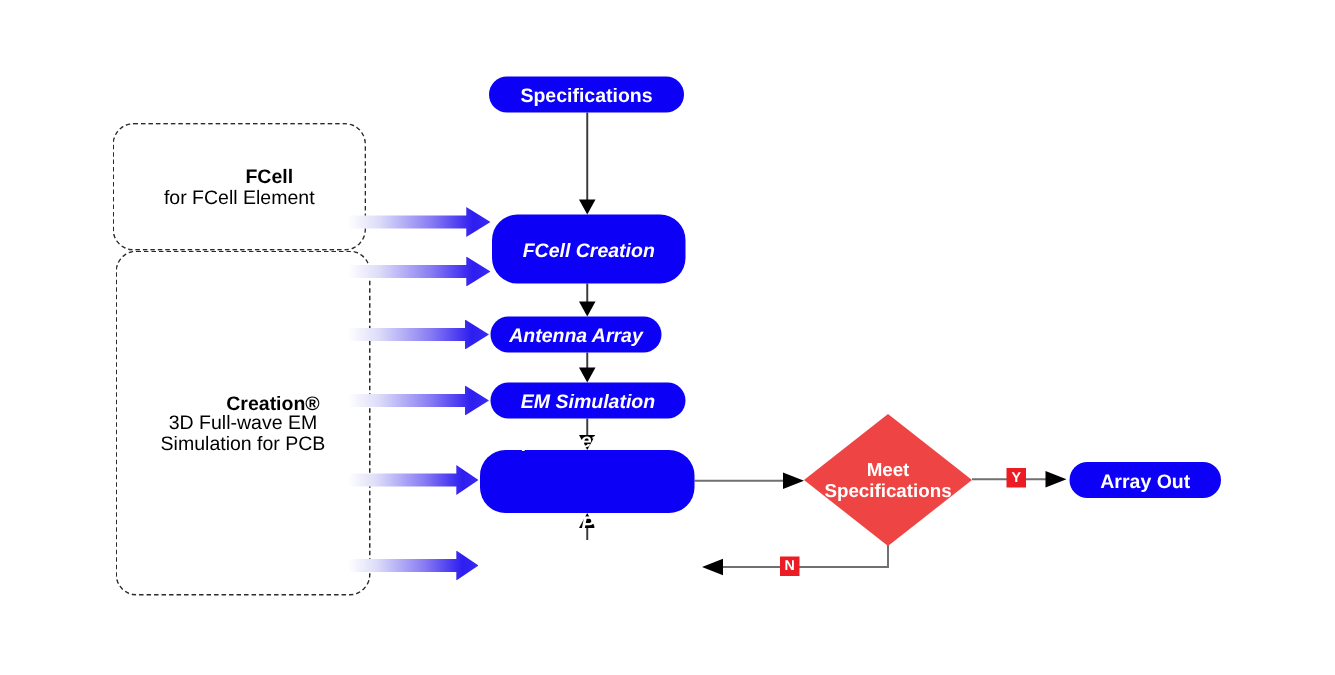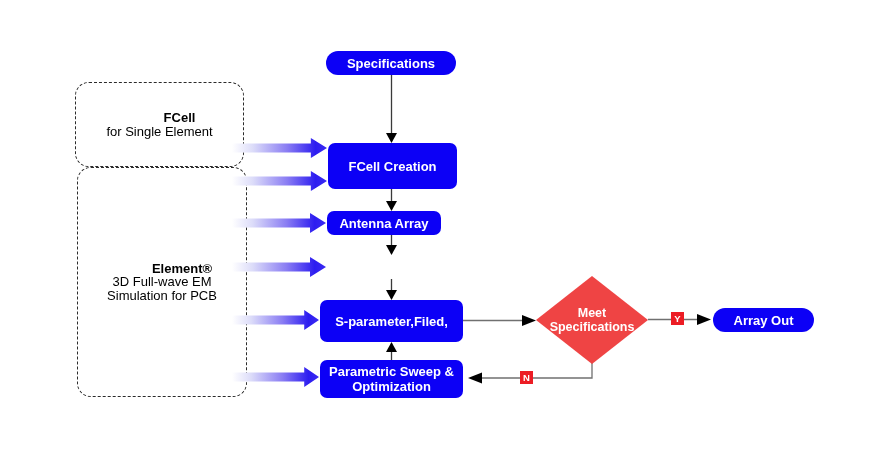--- a/index.html
+++ b/index.html
@@ -13,21 +13,21 @@
     display:flex;flex-direction:column;align-items:center;justify-content:center;
     color:#000;text-align:center;font-size:13px;line-height:13.5px;background:#fff;
   }
   .panel .title{font-weight:bold;padding-left:40px;}
   
   .node{
     position:absolute;background:#0c00f6;color:#fff;
     display:flex;flex-direction:column;align-items:center;justify-content:center;
     font-size:13px;font-weight:bold;text-align:center;line-height:15px;
   }
-  .r8{border-radius:7px;}
+  .r8{border-radius:17px;font-style:italic;}
   .pill{border-radius:12px;}
   .diamond{
     position:absolute;background:#ef4444;color:#fff;
     clip-path:polygon(50% 0,100% 50%,50% 100%,0 50%);
     display:flex;flex-direction:column;align-items:center;justify-content:center;
     font-size:12.5px;font-weight:bold;text-align:center;line-height:14px;
   }
   
   .garrow{
     position:absolute;height:20px;
@@ -41,24 +41,24 @@
     line-height:13px;
   }
 </style>
 </head>
 <body>
 
 <div class="canvas">
 
   <div class="panel" style="left:75px;top:82px;width:167px;height:83px;">
     <div class="title">FCell</div>
-    <div>for Single Element</div>
+    <div>for FCell Element</div>
   </div>
   <div class="panel" style="left:77px;top:167px;width:168px;height:228px;">
-    <div class="title">Element®</div>
+    <div class="title">Creation®</div>
     <div>3D Full-wave EM</div>
     <div>Simulation for PCB</div>
   </div>
 
   <div class="garrow" style="left:232px;top:138px;width:95px;"></div>
   <div class="garrow" style="left:232px;top:171px;width:95px;"></div>
   <div class="garrow" style="left:232px;top:213px;width:94px;"></div>
   <div class="garrow" style="left:232px;top:257px;width:94px;"></div>
   <div class="garrow" style="left:232px;top:310px;width:87px;"></div>
   <div class="garrow" style="left:232px;top:367px;width:87px;"></div>
@@ -89,26 +89,26 @@
 
   <div class="node pill" style="left:326px;top:51px;width:130px;height:24px;">
     <span>Specifications</span>
   </div>
   <div class="node r8" style="left:328px;top:143px;width:129px;height:46px;">
     <span>FCell Creation</span>
   </div>
   <div class="node r8" style="left:327px;top:211px;width:114px;height:24px;">
     <span>Antenna Array</span>
   </div>
+  <div class="node r8" style="left:327px;top:255px;width:130px;height:24px;">
+    <span>EM Simulation</span>
+  </div>
   <div class="node r8" style="left:320px;top:300px;width:143px;height:42px;gap:40px;">
     <span>S-parameter,Filed,</span>
-  </div>
-  <div class="node r8" style="left:320px;top:360px;width:143px;height:38px;">
-    <span>Parametric Sweep &amp;</span>
-    <span>Optimization</span>
+    <span>Radiation Pattern,etc.</span>
   </div>
   <div class="diamond" style="left:536px;top:276px;width:112px;height:88px;">
     <span>Meet</span>
     <span>Specifications</span>
   </div>
   <div class="node pill" style="left:713px;top:308px;width:101px;height:24px;">
     <span>Array Out</span>
   </div>
 
   <div class="branch-label" style="left:671px;top:312px;">Y</div>

